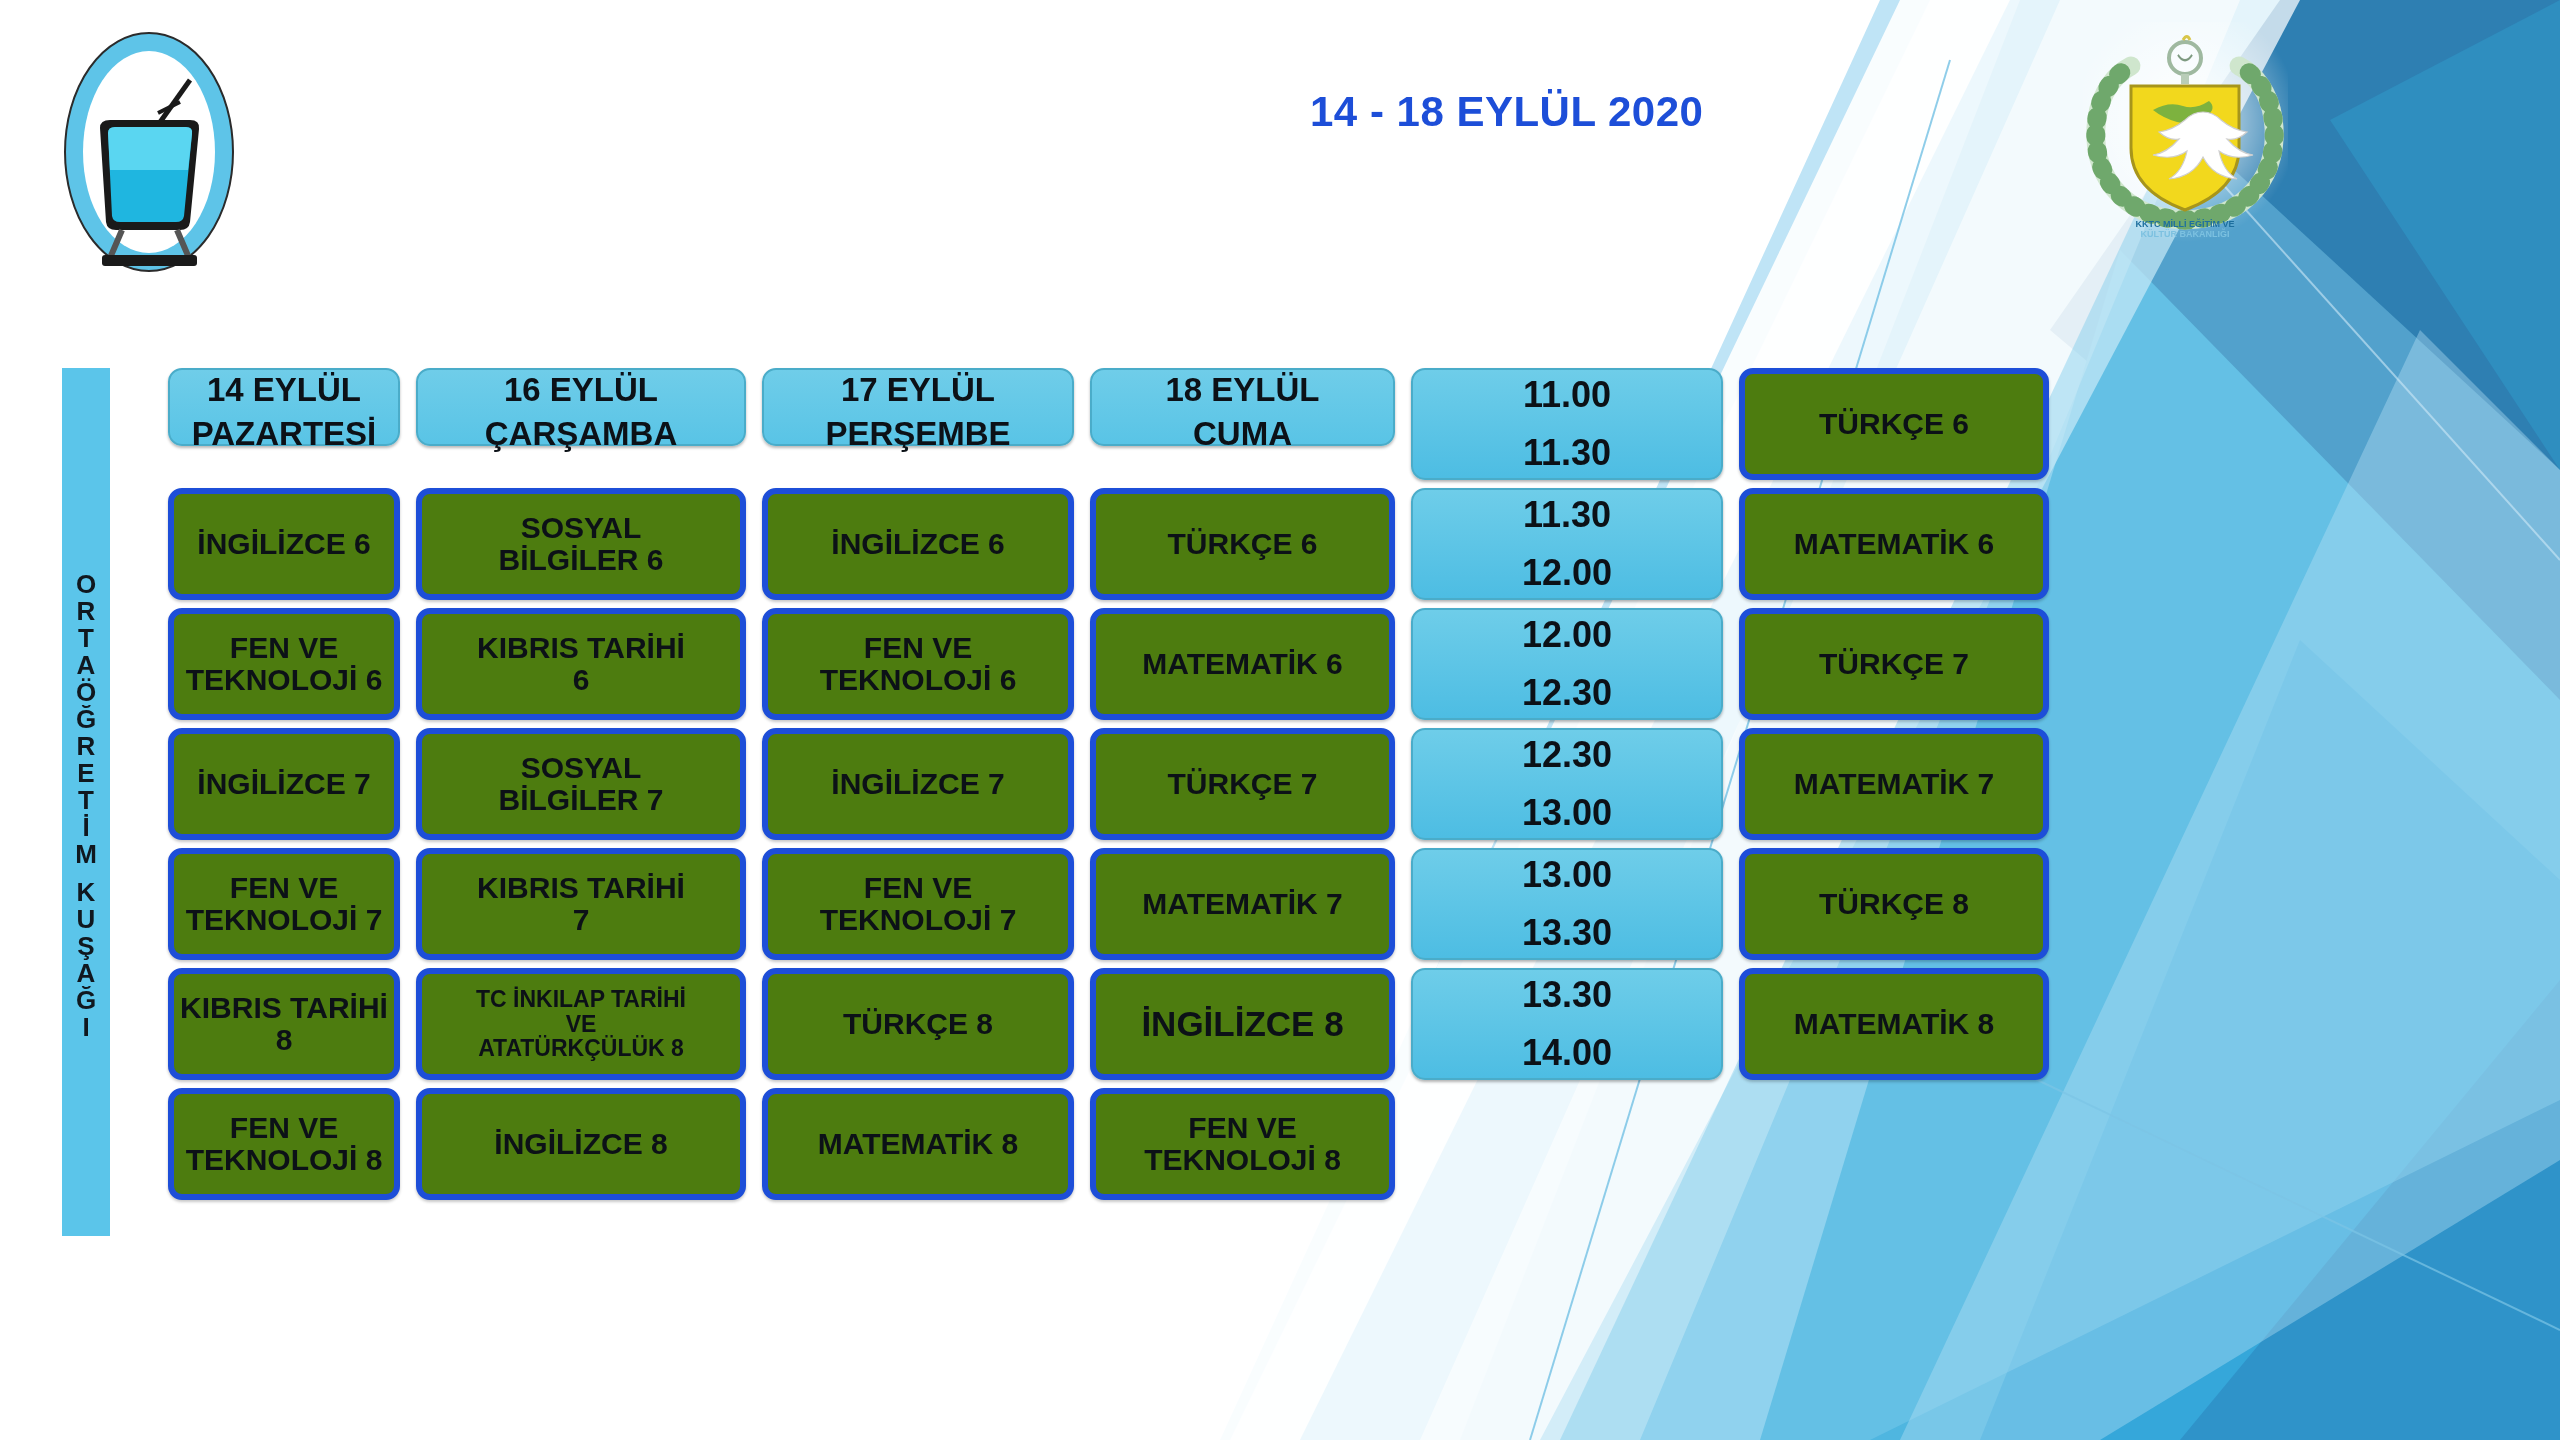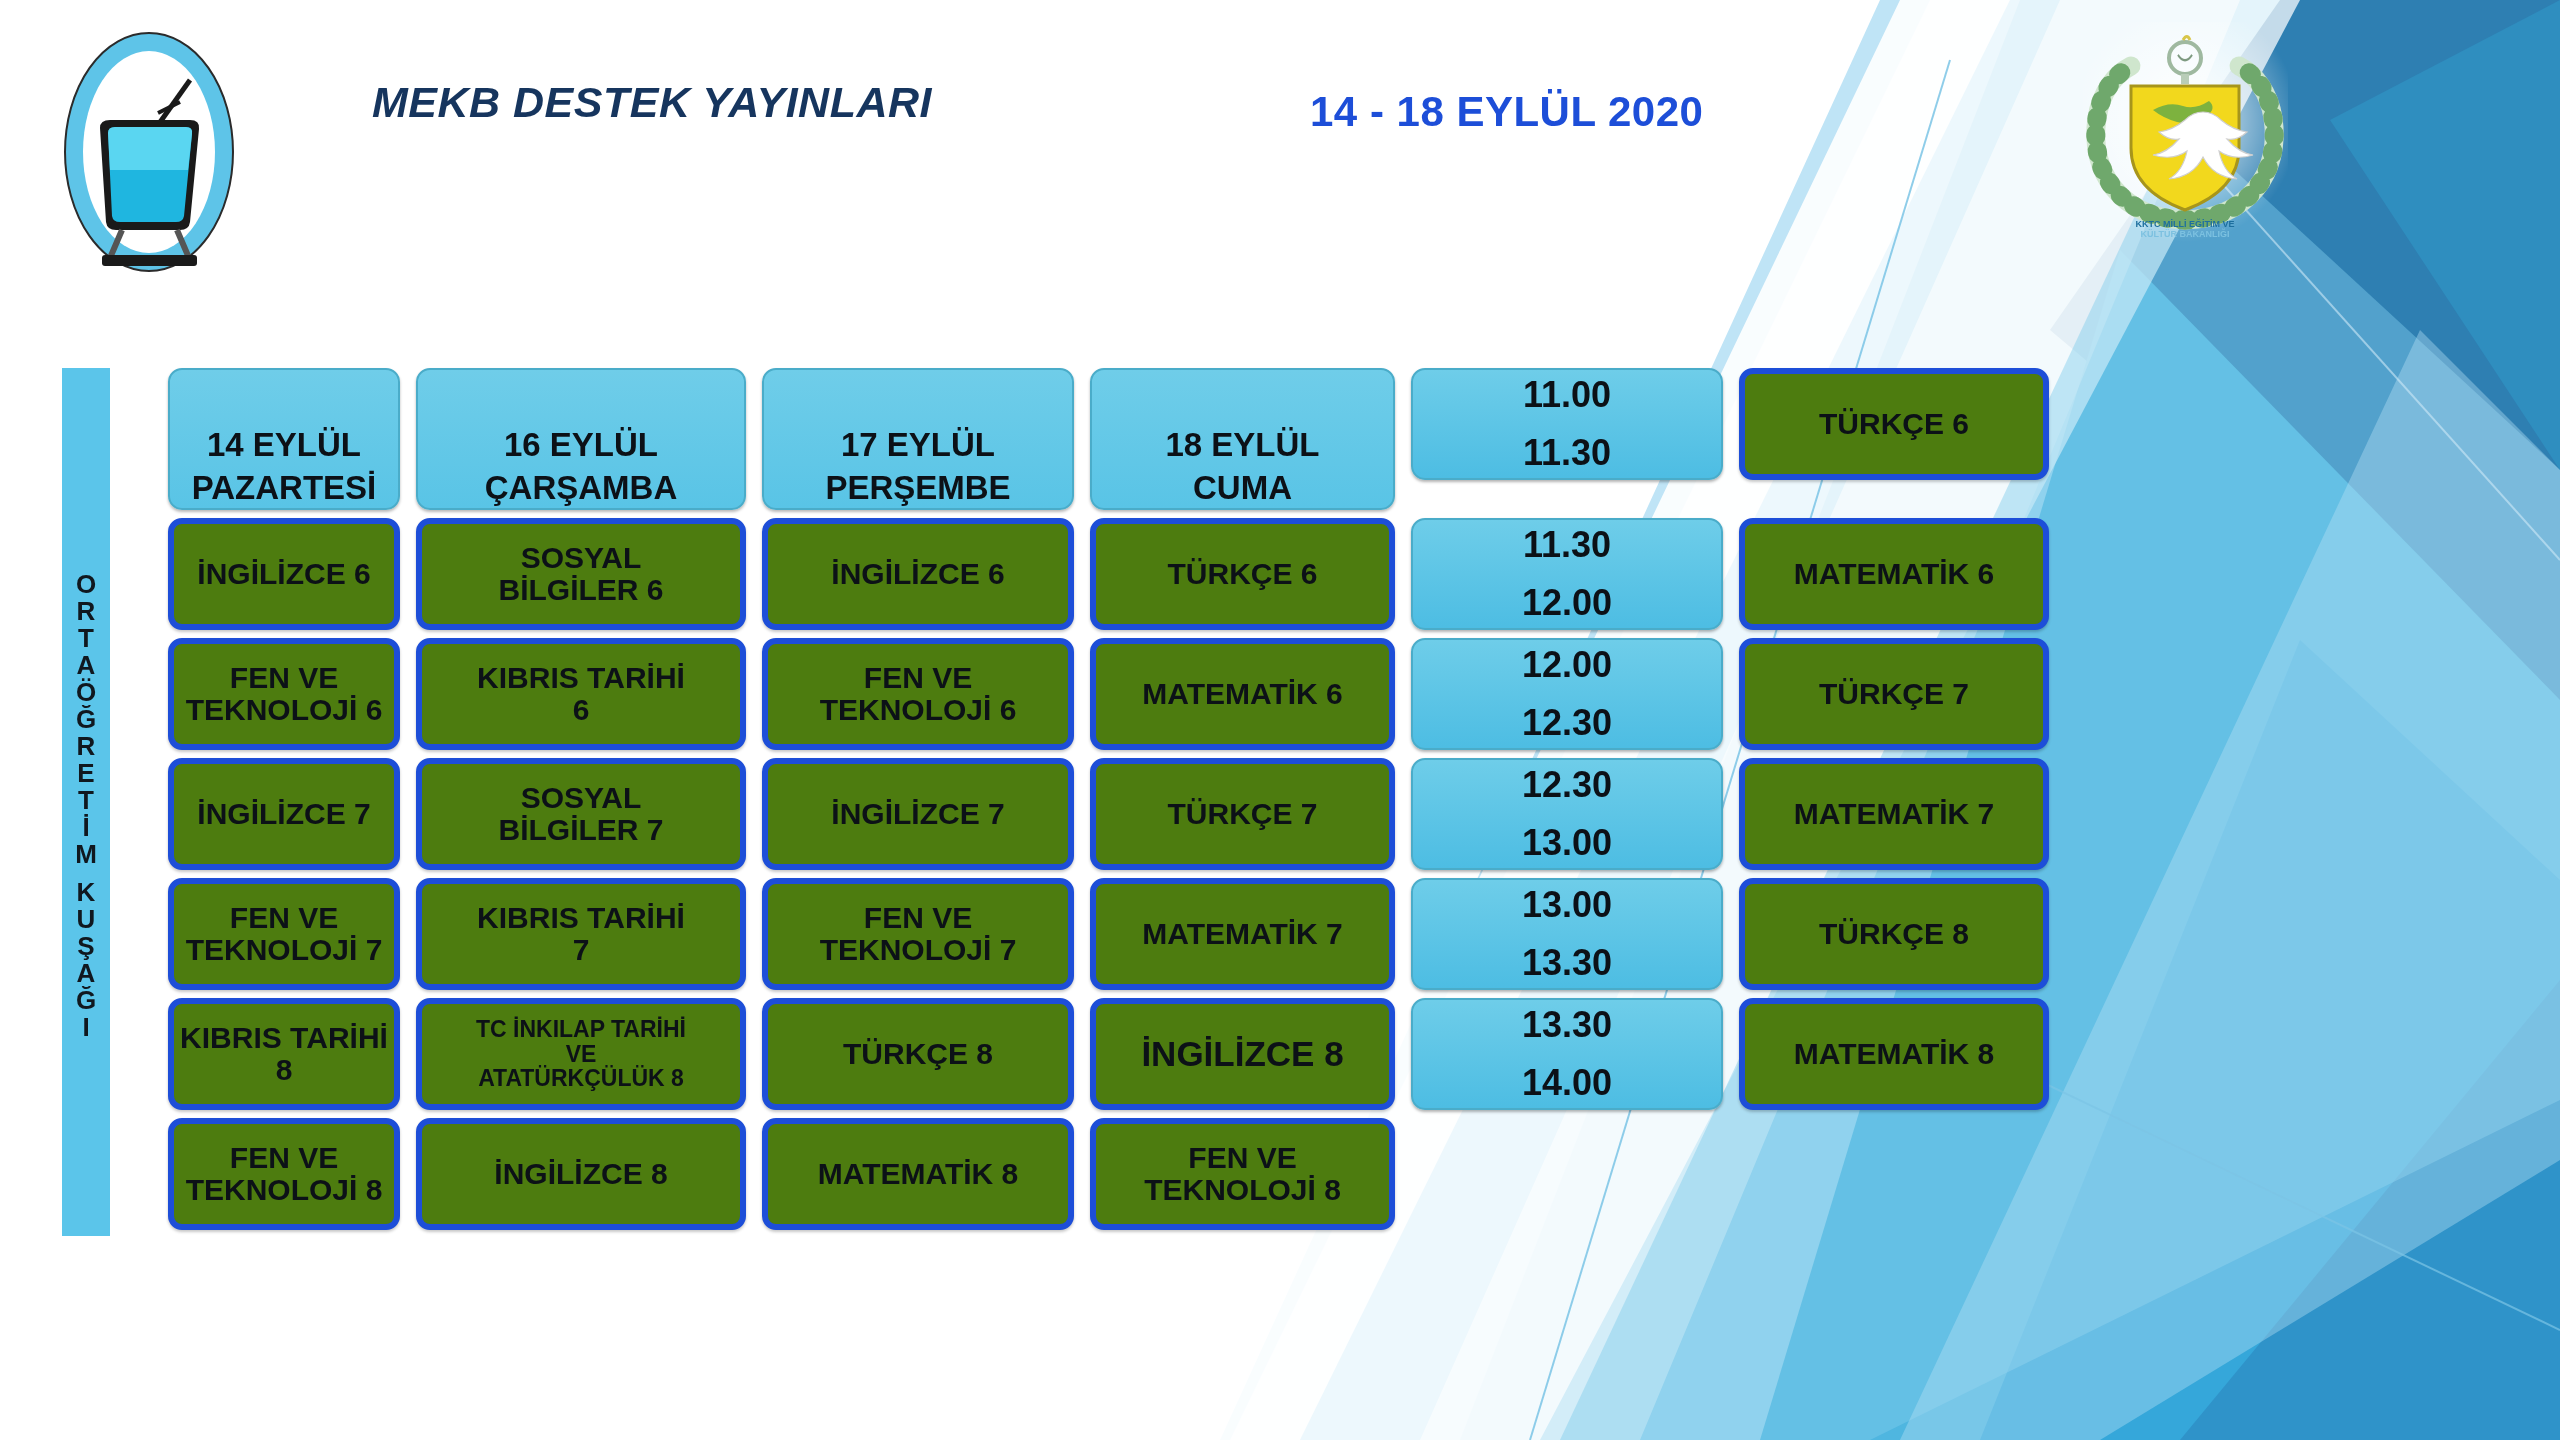--- a/index.html
+++ b/index.html
@@ -96,27 +96,27 @@
     align-items: center;
     justify-content: center;
     text-align: center;
     color: #0c1117;
     padding: 2px 6px;
     line-height: 1.08;
   }
 
   
   .cell.head {
-    height: 142px;
+    height: 78px;
     background: linear-gradient(180deg,#6fcde9 0%, #59c4e6 100%);
     border: 2px solid #4aacc9;
     font-size: 33px;
     font-weight: bold;
     flex-direction: column;
-    justify-content: flex-end;
+    justify-content: flex-start;
     box-shadow: 0 2px 3px rgba(0,0,0,.28);
   }
   .cell.head .l1 { display:block; }
   .cell.head .l2 { display:block;margin-top:8px; }
 
   
   .cell.saat-head {
     height: 110px;
     background: linear-gradient(180deg,#79d2ec 0%, #55c2e5 100%);
     border: 2px solid #4aacc9;
@@ -192,21 +192,20 @@
 
       <path d="M38 98 Q38 90 48 90 L128 90 Q138 90 137 99 L128 192 Q127 200 118 200 L54 200 Q45 200 44 192 Z" fill="#1a1a1a"></path>
       <path d="M46 103 Q46 97 53 97 L124 97 Q131 97 130 104 L122 186 Q121 192 114 192 L58 192 Q51 192 50 186 Z" fill="#1fb6e0"></path>
       <path d="M46 103 Q46 97 53 97 L124 97 Q131 97 130 104 L126 140 L48 140 Z" fill="#6fe0f7" opacity="0.75"></path>
 
       <path d="M60 200 L48 228 M115 200 L127 228" stroke="#555" stroke-width="6" fill="none"></path>
       <rect x="40" y="225" width="95" height="11" rx="3" fill="#1a1a1a"></rect>
     </svg>
   </div>
 
-  <div class="title-main">MEKB DESTEK YAYINLARI</div>
   <div class="title-date">14 - 18 EYLÜL 2020</div>
 
   <div class="ministry-logo">
     <svg viewBox="0 0 205 220" width="205" height="220">
       <defs>
         <radialGradient id="glow" cx="50%" cy="45%" r="55%">
           <stop offset="0%" stop-color="#ffffff" stop-opacity="0.95"></stop>
           <stop offset="100%" stop-color="#ffffff" stop-opacity="0"></stop>
         </radialGradient>
       </defs>

